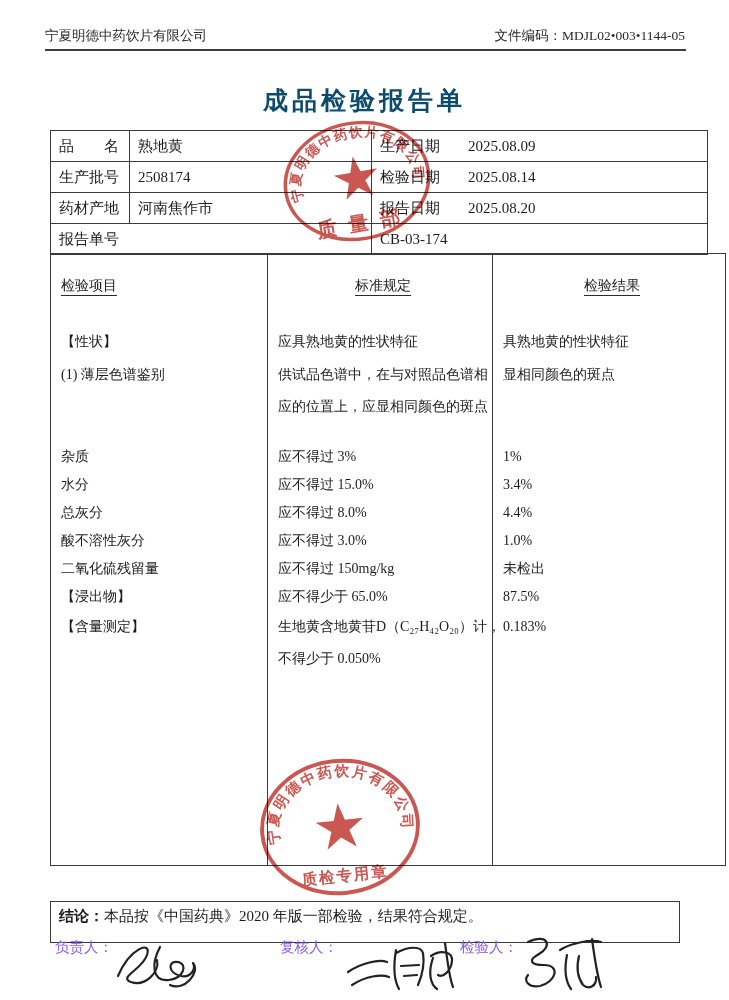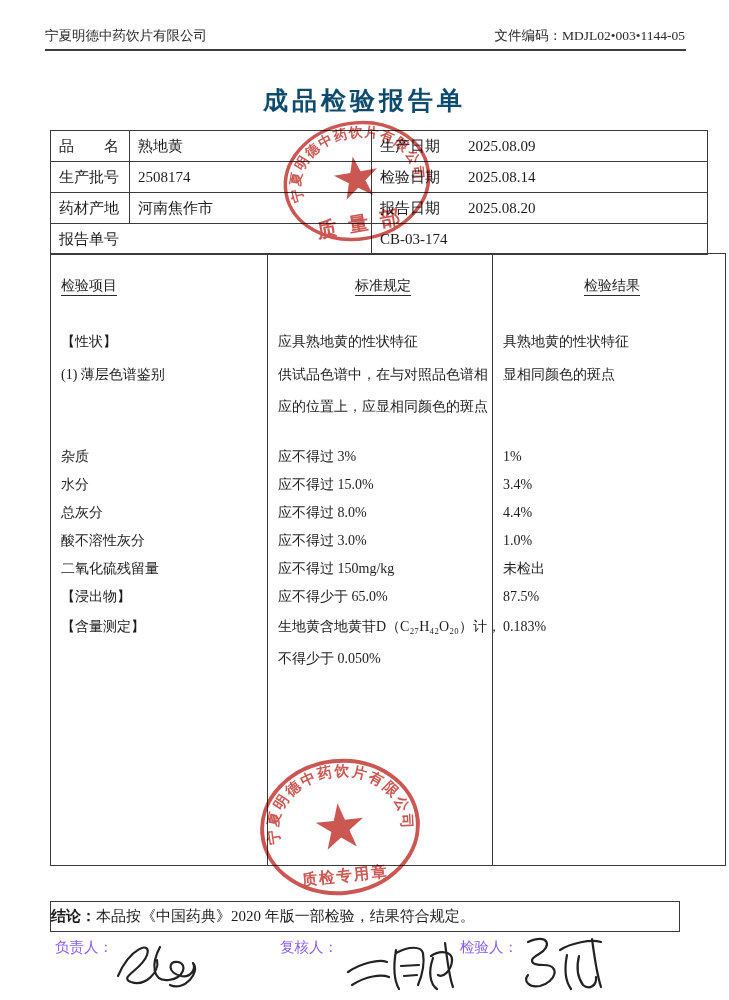--- a/index.html
+++ b/index.html
@@ -29,22 +29,22 @@
   .main{border:1px solid #3a3a3a;}
   .main td+td{border-left:1px solid #3a3a3a;}
   .main .colA{width:202px;} .main .colB{width:210px;} .main .colC{width:218px;}
   .main tr.hd td{height:48px;vertical-align:top;padding-top:23px;}
   .main tr.hd .cB,.main tr.hd .cC{text-align:center;}
   .main .u{border-bottom:1px solid #2a2a2a;padding-bottom:2px;}
   tr.h34 td{height:34px;} tr.h32 td{height:32px;} tr.h28 td{height:28px;}
   tr.h20 td{height:20px;} tr.h190 td{height:190px;}
   tr.twol td{height:64px;vertical-align:top;line-height:32px;}
   
-  .conclusion{position:absolute;top:901px;left:50px;width:630px;height:31px;box-sizing:border-box;
-    border:1px solid #3a3a3a;line-height:29px;font-size:15px;white-space:nowrap;}
+  .conclusion{position:absolute;top:901px;left:50px;width:630px;height:42px;box-sizing:border-box;
+    border:1px solid #3a3a3a;line-height:29px;padding-left:8px;font-size:15px;white-space:nowrap;}
   .conclusion b{font-weight:bold;}
   
   .signs{position:absolute;top:938px;left:0;width:729px;height:60px;font-size:14.5px;color:#8b5cf6;}
   .signs .lab{position:absolute;top:0;}
   .l1{left:55px;} .l2{left:280px;} .l3{left:460px;}
   .sigsvg{position:absolute;left:0;top:-18px;width:729px;height:80px;}
   .sigsvg path{stroke:#222;stroke-width:2.2;fill:none;stroke-linecap:round;stroke-linejoin:round;}
   
   .stamp{position:absolute;mix-blend-mode:multiply;opacity:0.9;}
   .stamp text{font-family:"Liberation Serif","DejaVu Serif",serif;font-weight:bold;}

